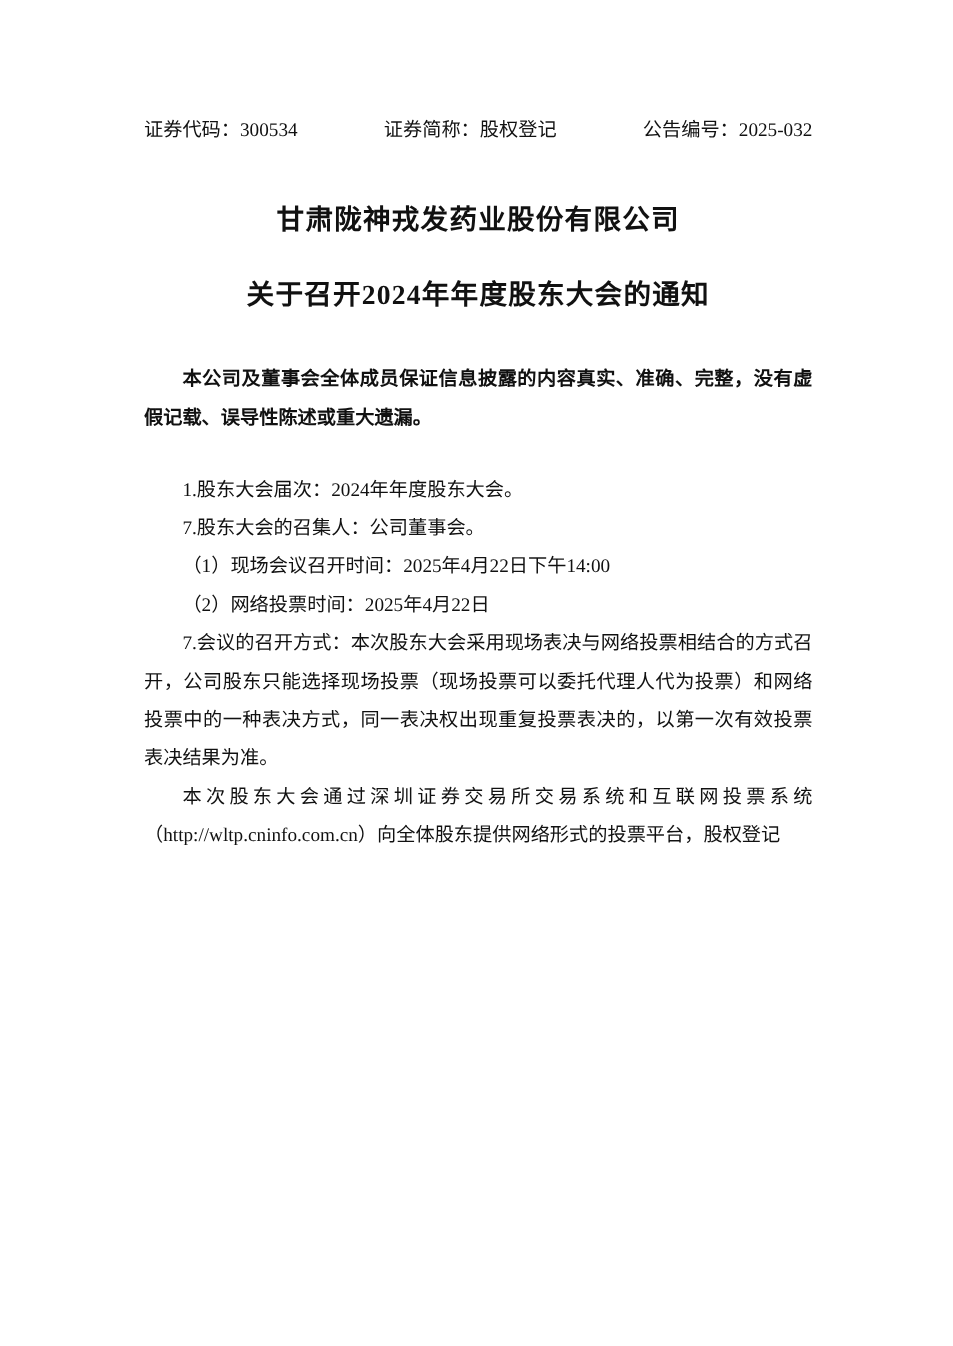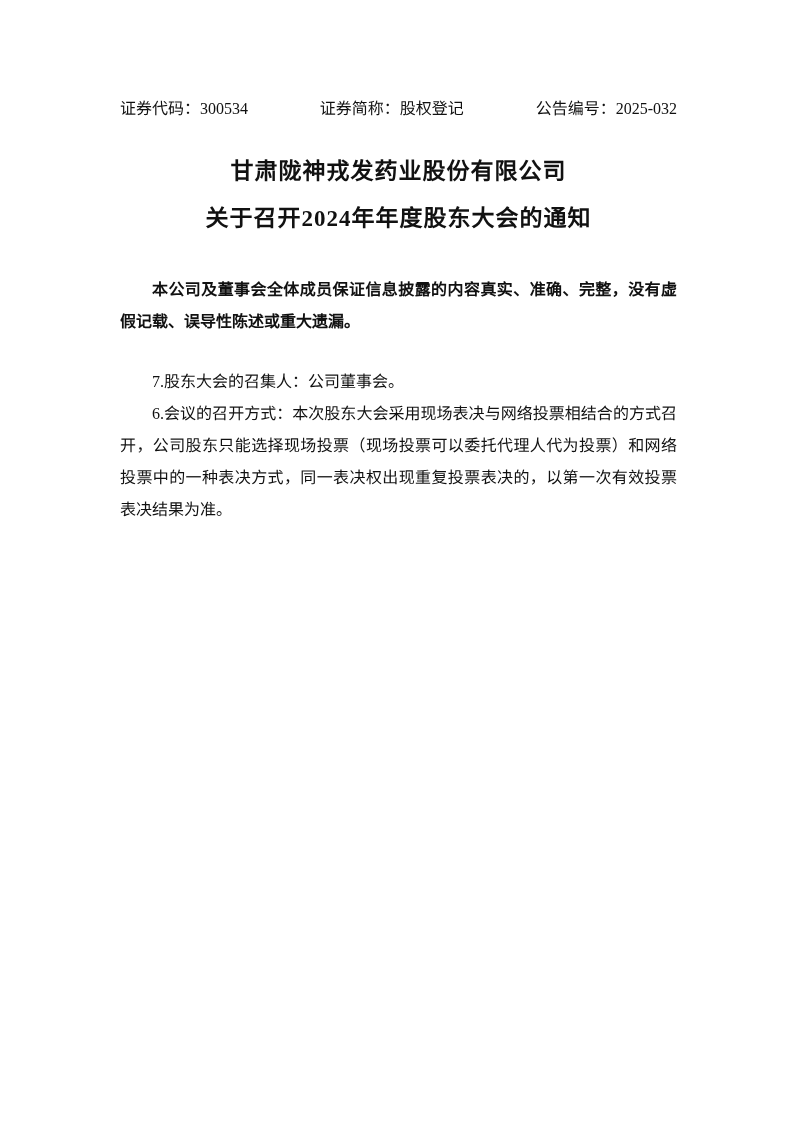--- a/index.html
+++ b/index.html
@@ -30,24 +30,24 @@
   }
   .doc-title {
     margin: 0;
     text-align: center;
     font-size: 23px;
     line-height: 30px;
     font-weight: 700;
     letter-spacing: 1px;
   }
   .doc-title.first {
-    margin-top: 36px;
+    margin-top: 48px;
   }
   .doc-title.second {
-    margin-top: 17px;
+    margin-top: 32px;
   }
   .doc-body {
     margin-top: 40px;
     font-size: 16px;
     line-height: 32px;
     font-family: Liberation Serif, serif;
   }
   .para {
     margin: 0;
     text-align: justify;
@@ -72,18 +72,22 @@
       <span>证券简称：股权登记</span>
       <span>公告编号：2025-032</span>
     </div>
 
     <h1 class="doc-title first">甘肃陇神戎发药业股份有限公司</h1>
 
     <h2 class="doc-title second">关于召开2024年年度股东大会的通知</h2>
 
     <div class="doc-body">
         <p class="para bold disclaimer">本公司及董事会全体成员保证信息披露的内容真实、准确、完整，没有虚假记载、误导性陈述或重大遗漏。</p>
+        <p class="para">1.股东大会届次：2024年年度股东大会。</p>
         <p class="para">7.股东大会的召集人：公司董事会。</p>
-        <p class="para">6.会议的召开方式：本次股东大会采用现场表决与网络投票相结合的方式召开，公司股东只能选择现场投票（现场投票可以委托代理人代为投票）和网络投票中的一种表决方式，同一表决权出现重复投票表决的，以第一次有效投票表决结果为准。</p>
+        <p class="para">（1）现场会议召开时间：2025年4月22日下午14:00</p>
+        <p class="para">（2）网络投票时间：2025年4月22日</p>
+        <p class="para">7.会议的召开方式：本次股东大会采用现场表决与网络投票相结合的方式召开，公司股东只能选择现场投票（现场投票可以委托代理人代为投票）和网络投票中的一种表决方式，同一表决权出现重复投票表决的，以第一次有效投票表决结果为准。</p>
+        <p class="para">本次股东大会通过深圳证券交易所交易系统和互联网投票系统（http://wltp.cninfo.com.cn）向全体股东提供网络形式的投票平台，股权登记</p>
       </div>
 
   </div>
 </div>
 
 </body></html>

